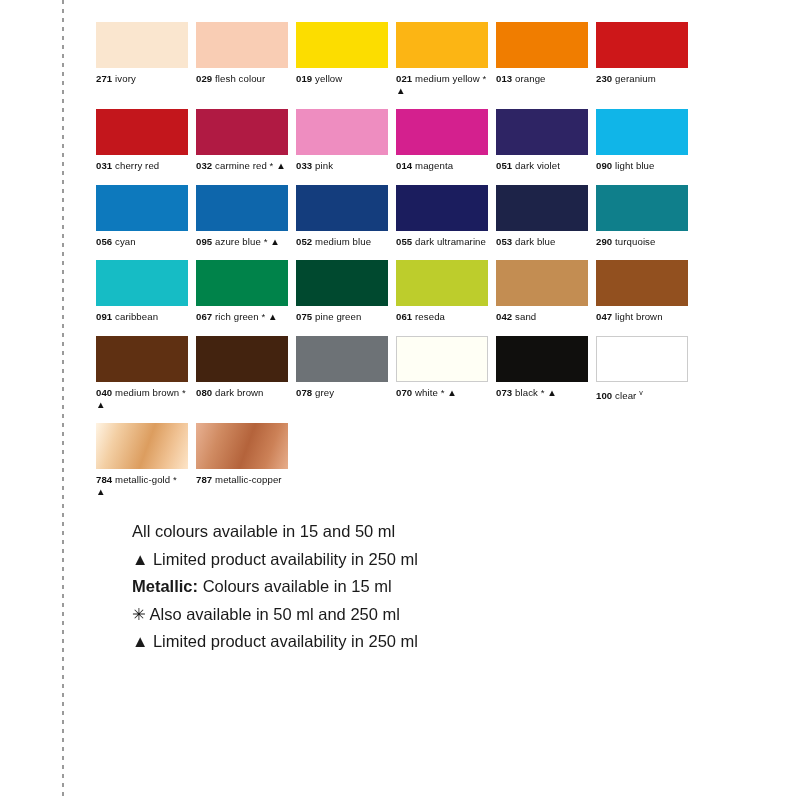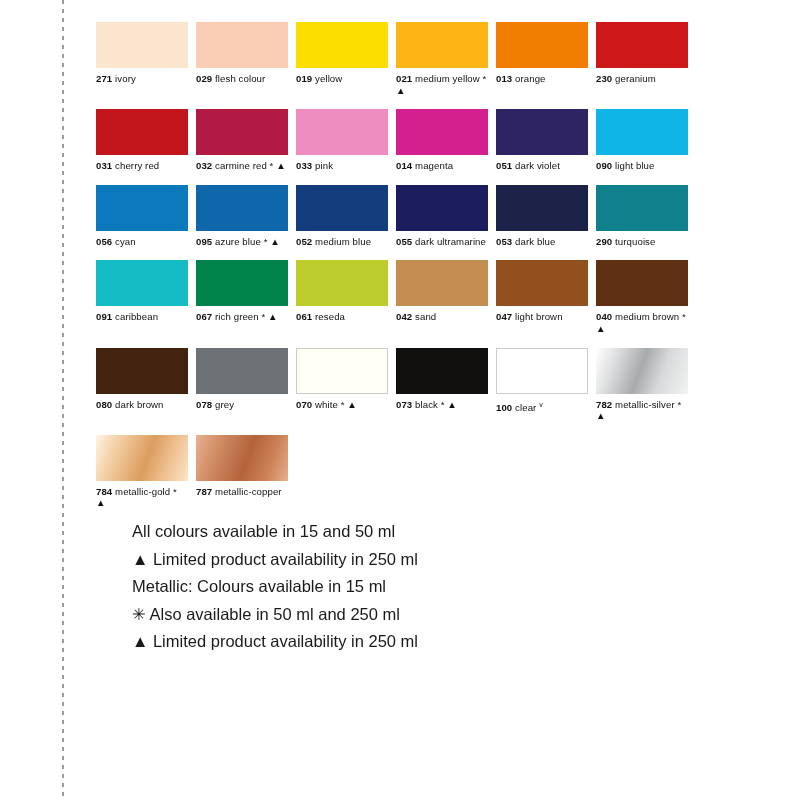--- a/index.html
+++ b/index.html
@@ -81,21 +81,21 @@
     width: 600px;
   }
   .note-line {
     font-size: 16.5px;
     line-height: 27.5px;
     color: #1a1a1a;
     white-space: nowrap;
     margin-left: 40px;
   }
   .note-line b {
-    font-weight: normal;
+    font-weight: bold;
   }
   .note-sup {
     font-size: 10px;
     vertical-align: super;
   }
   .sym {
     display: inline-block;
     min-width: 11px;
   }
 </style>
@@ -181,20 +181,24 @@
       </div>
       <div class="swatch-cell">
         <span class="swatch-chip" style="background: rgb(22, 188, 197);"></span>
         <div class="swatch-label"><span class="swatch-code">091</span> <span class="swatch-name">caribbean</span></div>
       </div>
       <div class="swatch-cell">
         <span class="swatch-chip" style="background: rgb(0, 131, 74);"></span>
         <div class="swatch-label"><span class="swatch-code">067</span> <span class="swatch-name">rich green</span> <span>* ▲</span></div>
       </div>
       <div class="swatch-cell">
+        <span class="swatch-chip" style="background: rgb(0, 73, 47);"></span>
+        <div class="swatch-label"><span class="swatch-code">075</span> <span class="swatch-name">pine green</span></div>
+      </div>
+      <div class="swatch-cell">
         <span class="swatch-chip" style="background: rgb(189, 205, 44);"></span>
         <div class="swatch-label"><span class="swatch-code">061</span> <span class="swatch-name">reseda</span></div>
       </div>
       <div class="swatch-cell">
         <span class="swatch-chip" style="background: rgb(195, 141, 82);"></span>
         <div class="swatch-label"><span class="swatch-code">042</span> <span class="swatch-name">sand</span></div>
       </div>
       <div class="swatch-cell">
         <span class="swatch-chip" style="background: rgb(146, 80, 31);"></span>
         <div class="swatch-label"><span class="swatch-code">047</span> <span class="swatch-name">light brown</span></div>
@@ -215,24 +219,20 @@
         <span class="swatch-chip" style="background: rgb(255, 255, 245); border: 1px solid rgb(204, 204, 204); width: 90px; height: 44px;"></span>
         <div class="swatch-label"><span class="swatch-code">070</span> <span class="swatch-name">white</span> <span>* ▲</span></div>
       </div>
       <div class="swatch-cell">
         <span class="swatch-chip" style="background: rgb(16, 15, 13);"></span>
         <div class="swatch-label"><span class="swatch-code">073</span> <span class="swatch-name">black</span> <span>* ▲</span></div>
       </div>
       <div class="swatch-cell">
         <span class="swatch-chip" style="background: rgb(255, 255, 255); border: 1px solid rgb(204, 204, 204); width: 90px; height: 44px;"></span>
         <div class="swatch-label"><span class="swatch-code">100</span> <span class="swatch-name">clear</span> <span class="sup-v">v</span></div>
-      </div>
-      <div class="swatch-cell">
-        <span class="swatch-chip" style="background: linear-gradient(110deg, rgb(255, 255, 255) 0%, rgb(227, 228, 229) 18%, rgb(168, 171, 173) 48%, rgb(216, 217, 218) 70%, rgb(242, 243, 243) 100%);"></span>
-        <div class="swatch-label"><span class="swatch-code">782</span> <span class="swatch-name">metallic-silver</span> <span>* ▲</span></div>
       </div>
       <div class="swatch-cell">
         <span class="swatch-chip" style="background: linear-gradient(110deg, rgb(255, 244, 228) 0%, rgb(243, 207, 164) 22%, rgb(220, 157, 95) 55%, rgb(240, 194, 147) 78%, rgb(253, 229, 200) 100%);"></span>
         <div class="swatch-label"><span class="swatch-code">784</span> <span class="swatch-name">metallic-gold</span> <span>* ▲</span></div>
       </div>
       <div class="swatch-cell">
         <span class="swatch-chip" style="background: linear-gradient(110deg, rgb(232, 177, 147) 0%, rgb(208, 139, 98) 25%, rgb(180, 99, 59) 55%, rgb(204, 129, 87) 78%, rgb(231, 174, 140) 100%);"></span>
         <div class="swatch-label"><span class="swatch-code">787</span> <span class="swatch-name">metallic-copper</span></div>
       </div>
     </div>

